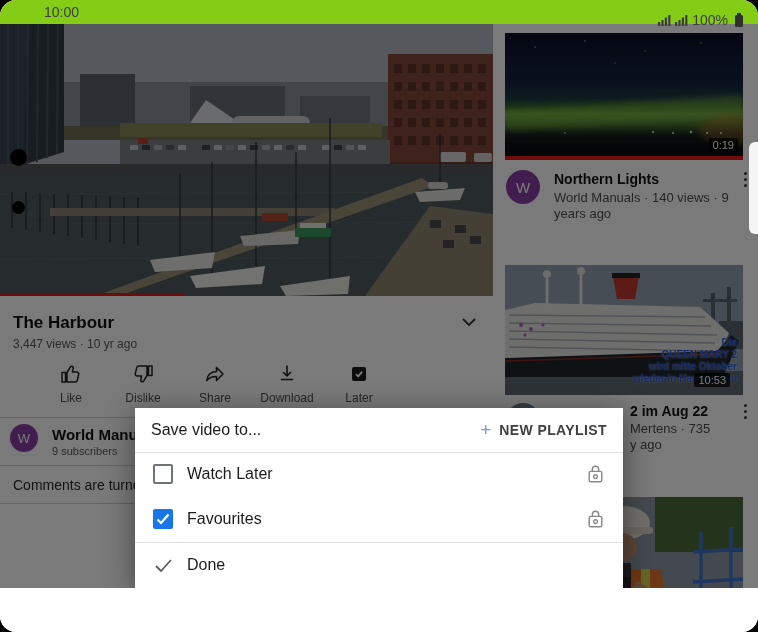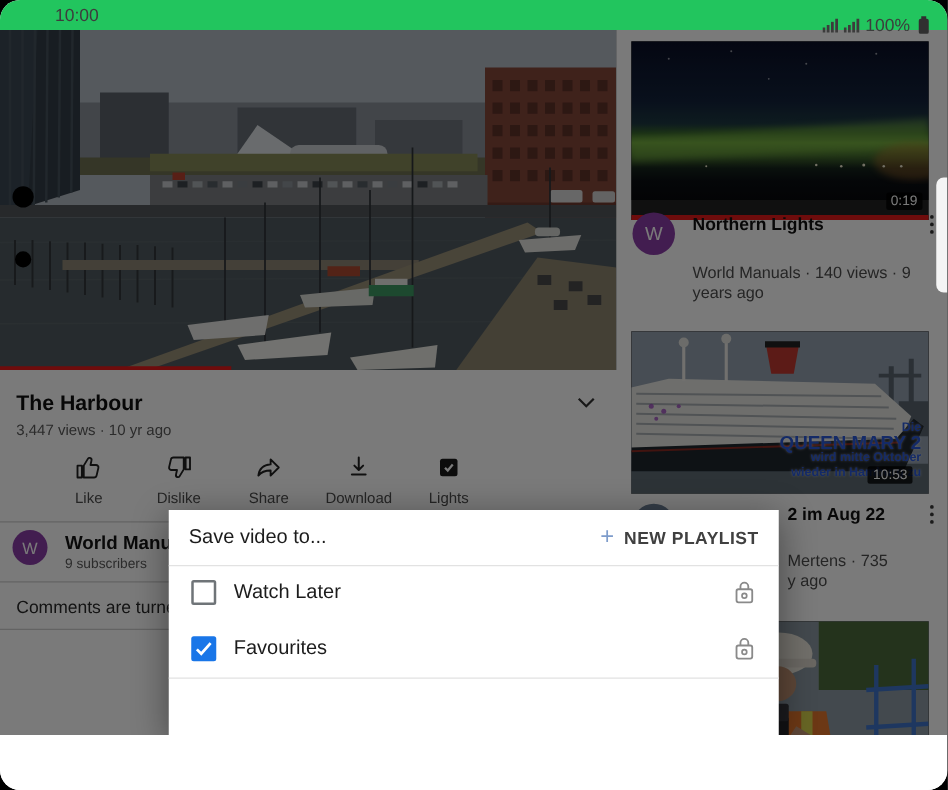--- a/index.html
+++ b/index.html
@@ -1,20 +1,20 @@
 <!DOCTYPE html>
 <html><head>
 <meta charset="utf-8">
 <style>
   html,body{margin:0;padding:0;background:#000;}
   *{box-sizing:border-box;font-family:"Liberation Sans",sans-serif;}
   .screen{position:relative;width:758px;height:632px;border-radius:16px;overflow:hidden;background:#fff;margin:0 auto;}
 
   
-  .statusbar{position:absolute;top:0;left:0;width:758px;height:24px;background:#22c55e;z-index:8;}
+  .statusbar{position:absolute;top:0;left:0;width:758px;height:24px;background:#84cc16;z-index:8;}
   .sb-time{position:absolute;left:44px;top:4px;font-size:14px;color:#3d3d3d;}
   .sb-right{position:absolute;right:12px;top:0;height:40px;display:flex;align-items:center;gap:4px;}
   .sb-batt-txt{font-size:14px;color:#3d3d3d;}
 
   
   .app-bg{position:absolute;top:24px;left:0;width:758px;height:564px;background:#fff;z-index:0;}
   .scrim{position:absolute;top:24px;left:0;width:758px;height:564px;background:rgba(0,0,0,0.52);z-index:5;}
 
   
   .player{position:absolute;top:24px;left:0;width:493px;height:272px;overflow:hidden;background:#4e585c;z-index:1;}
@@ -34,21 +34,21 @@
     display:flex;align-items:center;justify-content:center;font-size:13px;z-index:1;}
   .ch-name{position:absolute;left:52px;top:426px;font-size:15px;font-weight:bold;color:#141414;z-index:1;white-space:nowrap;}
   .ch-subs{position:absolute;left:52px;top:445px;font-size:11px;color:#5a5a5a;z-index:1;}
   .comments-txt{position:absolute;left:13px;top:477px;font-size:14px;color:#2a2a2a;z-index:1;white-space:nowrap;}
 
   
   .thumb{position:absolute;left:505px;width:238px;overflow:hidden;background:#222;z-index:1;}
   .badge{position:absolute;background:rgba(0,0,0,0.78);color:#fff;font-size:11px;padding:1px 4px;border-radius:2px;z-index:2;}
   .sg-avatar{position:absolute;width:34px;height:34px;border-radius:50%;background:#8b3da8;color:#fff;display:flex;align-items:center;justify-content:center;font-size:15px;z-index:1;}
   .sg-title{position:absolute;font-size:14px;font-weight:bold;color:#121212;z-index:1;white-space:nowrap;}
-  .sg-meta{position:absolute;width:176px;font-size:13px;line-height:16px;color:#4f4f4f;z-index:1;margin-top:20px;}
+  .sg-meta{position:absolute;width:176px;font-size:13px;line-height:16px;color:#4f4f4f;z-index:1;}
   .kebab{position:absolute;width:14px;font-size:15px;color:#333;letter-spacing:0;line-height:4px;z-index:1;}
   .kebab i{display:block;width:3px;height:3px;border-radius:50%;background:#3a3a3a;margin:0 auto 3px;}
   .overlay-txt{position:absolute;text-align:right;color:#2b59d8;font-weight:bold;z-index:2;text-shadow:0 0 2px rgba(255,255,255,0.55);}
   .scroll-pill{position:absolute;right:0;top:142px;width:9px;height:92px;background:#f4f4f4;border-radius:6px 0 0 6px;z-index:6;}
 
   
   .dialog{position:absolute;left:135px;top:408px;width:488px;height:180px;background:#fff;z-index:7;box-shadow:0 6px 28px rgba(0,0,0,0.45);}
   .dlg-title{position:absolute;left:16px;top:13px;font-size:16px;color:#1c1c1c;}
   .dlg-new{position:absolute;right:16px;top:13px;display:flex;align-items:center;gap:8px;cursor:pointer;}
   .dlg-plus{font-size:19px;color:#7e9ccb;line-height:18px;}
@@ -273,33 +273,33 @@
       <svg width="24" height="24" viewBox="0 0 24 24">
           <path d="M12 4v9M8.5 10.5L12 14l3.5-3.5M6.5 17.5h11" fill="none" stroke="#222" stroke-width="1.6" stroke-linecap="round" stroke-linejoin="round"></path>
         </svg>
       <span class="lbl">Download</span>
     </div>
     <div class="action">
       <svg width="24" height="24" viewBox="0 0 24 24">
           <rect x="5" y="5" width="14" height="14" rx="2" fill="#1a1a1a"></rect>
           <path d="M9 12.2l2.2 2.2 4-4.8" fill="none" stroke="#fff" stroke-width="1.8"></path>
         </svg>
-      <span class="lbl">Lights</span>
+      <span class="lbl">Later</span>
     </div>
   </div>
 
   <div class="divider" style="top:417px;"></div>
   <div class="ch-avatar">W</div>
   <div class="ch-name">World Manuals</div>
   <div class="ch-subs">9 subscribers</div>
   <div class="divider" style="top:465px;"></div>
   <div class="comments-txt">Comments are turned</div>
   <div class="divider" style="top:503px;"></div>
 
-  <div class="thumb" style="top:33px;height:143px;">
+  <div class="thumb" style="top:33px;height:127px;">
     <svg width="238" height="127" viewBox="0 0 238 127" preserveAspectRatio="none">
       <defs>
         <linearGradient id="aur" x1="0" y1="0" x2="0" y2="1">
           <stop offset="0" stop-color="#0a0f26"></stop>
             <stop offset="0.38" stop-color="#13233c"></stop>
             <stop offset="0.52" stop-color="#1e3a42"></stop>
             <stop offset="0.58" stop-color="#39672e"></stop>
             <stop offset="0.64" stop-color="#6fa83d"></stop>
             <stop offset="0.72" stop-color="#47702f"></stop>
             <stop offset="0.8" stop-color="#15241c"></stop>
@@ -371,21 +371,21 @@
         <circle cx="76" cy="6" r="4" fill="#e2e2de"></circle>
       <g fill="#a050c0" opacity="0.85">
           <circle cx="16" cy="60" r="2"></circle>
           <circle cx="26" cy="64" r="2"></circle>
           <circle cx="38" cy="60" r="1.6"></circle>
           <circle cx="20" cy="70" r="1.6"></circle>
         </g>
     </svg>
     <div class="overlay-txt" style="right:6px;top:72px;font-size:10px;line-height:12px;">
       <div>Die</div>
-      <div style="font-size:15px;">QUEEN MARY 2</div>
+      <div style="font-size:10px;">QUEEN MARY 2</div>
       <div>wird mitte Oktober</div>
       <div>wieder in Hamburg zu</div>
     </div>
     <div class="badge" style="right:13px;bottom:8px;">10:53</div>
   </div>
   <div class="sg-avatar" style="left:506px;top:403px;background:#6d7f96;"></div>
   <div class="sg-title" style="left:630px;top:403px;">2 im Aug  22</div>
   <div class="sg-meta" style="left:630px;top:421px;width:100px;">Mertens · 735</div>
   <div class="sg-meta" style="left:630px;top:437px;width:100px;">y ago</div>
   <div class="kebab" style="left:738px;top:404px;">
@@ -463,20 +463,28 @@
       <div class="lock">
         <svg width="19" height="22" viewBox="0 0 18 21">
             <rect x="3" y="8" width="12" height="10" rx="1.5" fill="none" stroke="#8a8a8a" stroke-width="1.4"></rect>
             <path d="M6 8V6a3 3 0 0 1 6 0v2" fill="none" stroke="#8a8a8a" stroke-width="1.4"></path>
             <circle cx="9" cy="13" r="1.8" fill="none" stroke="#8a8a8a" stroke-width="1.3"></circle>
           </svg>
       </div>
     </div>
 
     <div class="dlg-div" style="top:134px;"></div>
+    <div class="dlg-row" style="top:134px;height:46px;">
+      <div class="done-check">
+        <svg width="24" height="24" viewBox="0 0 24 24">
+            <path d="M4 13l5 5 10-11" fill="none" stroke="#5a5e62" stroke-width="1.8"></path>
+          </svg>
+      </div>
+      <div class="dlg-lbl" style="top:14px;">Done</div>
+    </div>
   </div>
 
   <div class="navbar">
     
 
     
     
     
     
     

